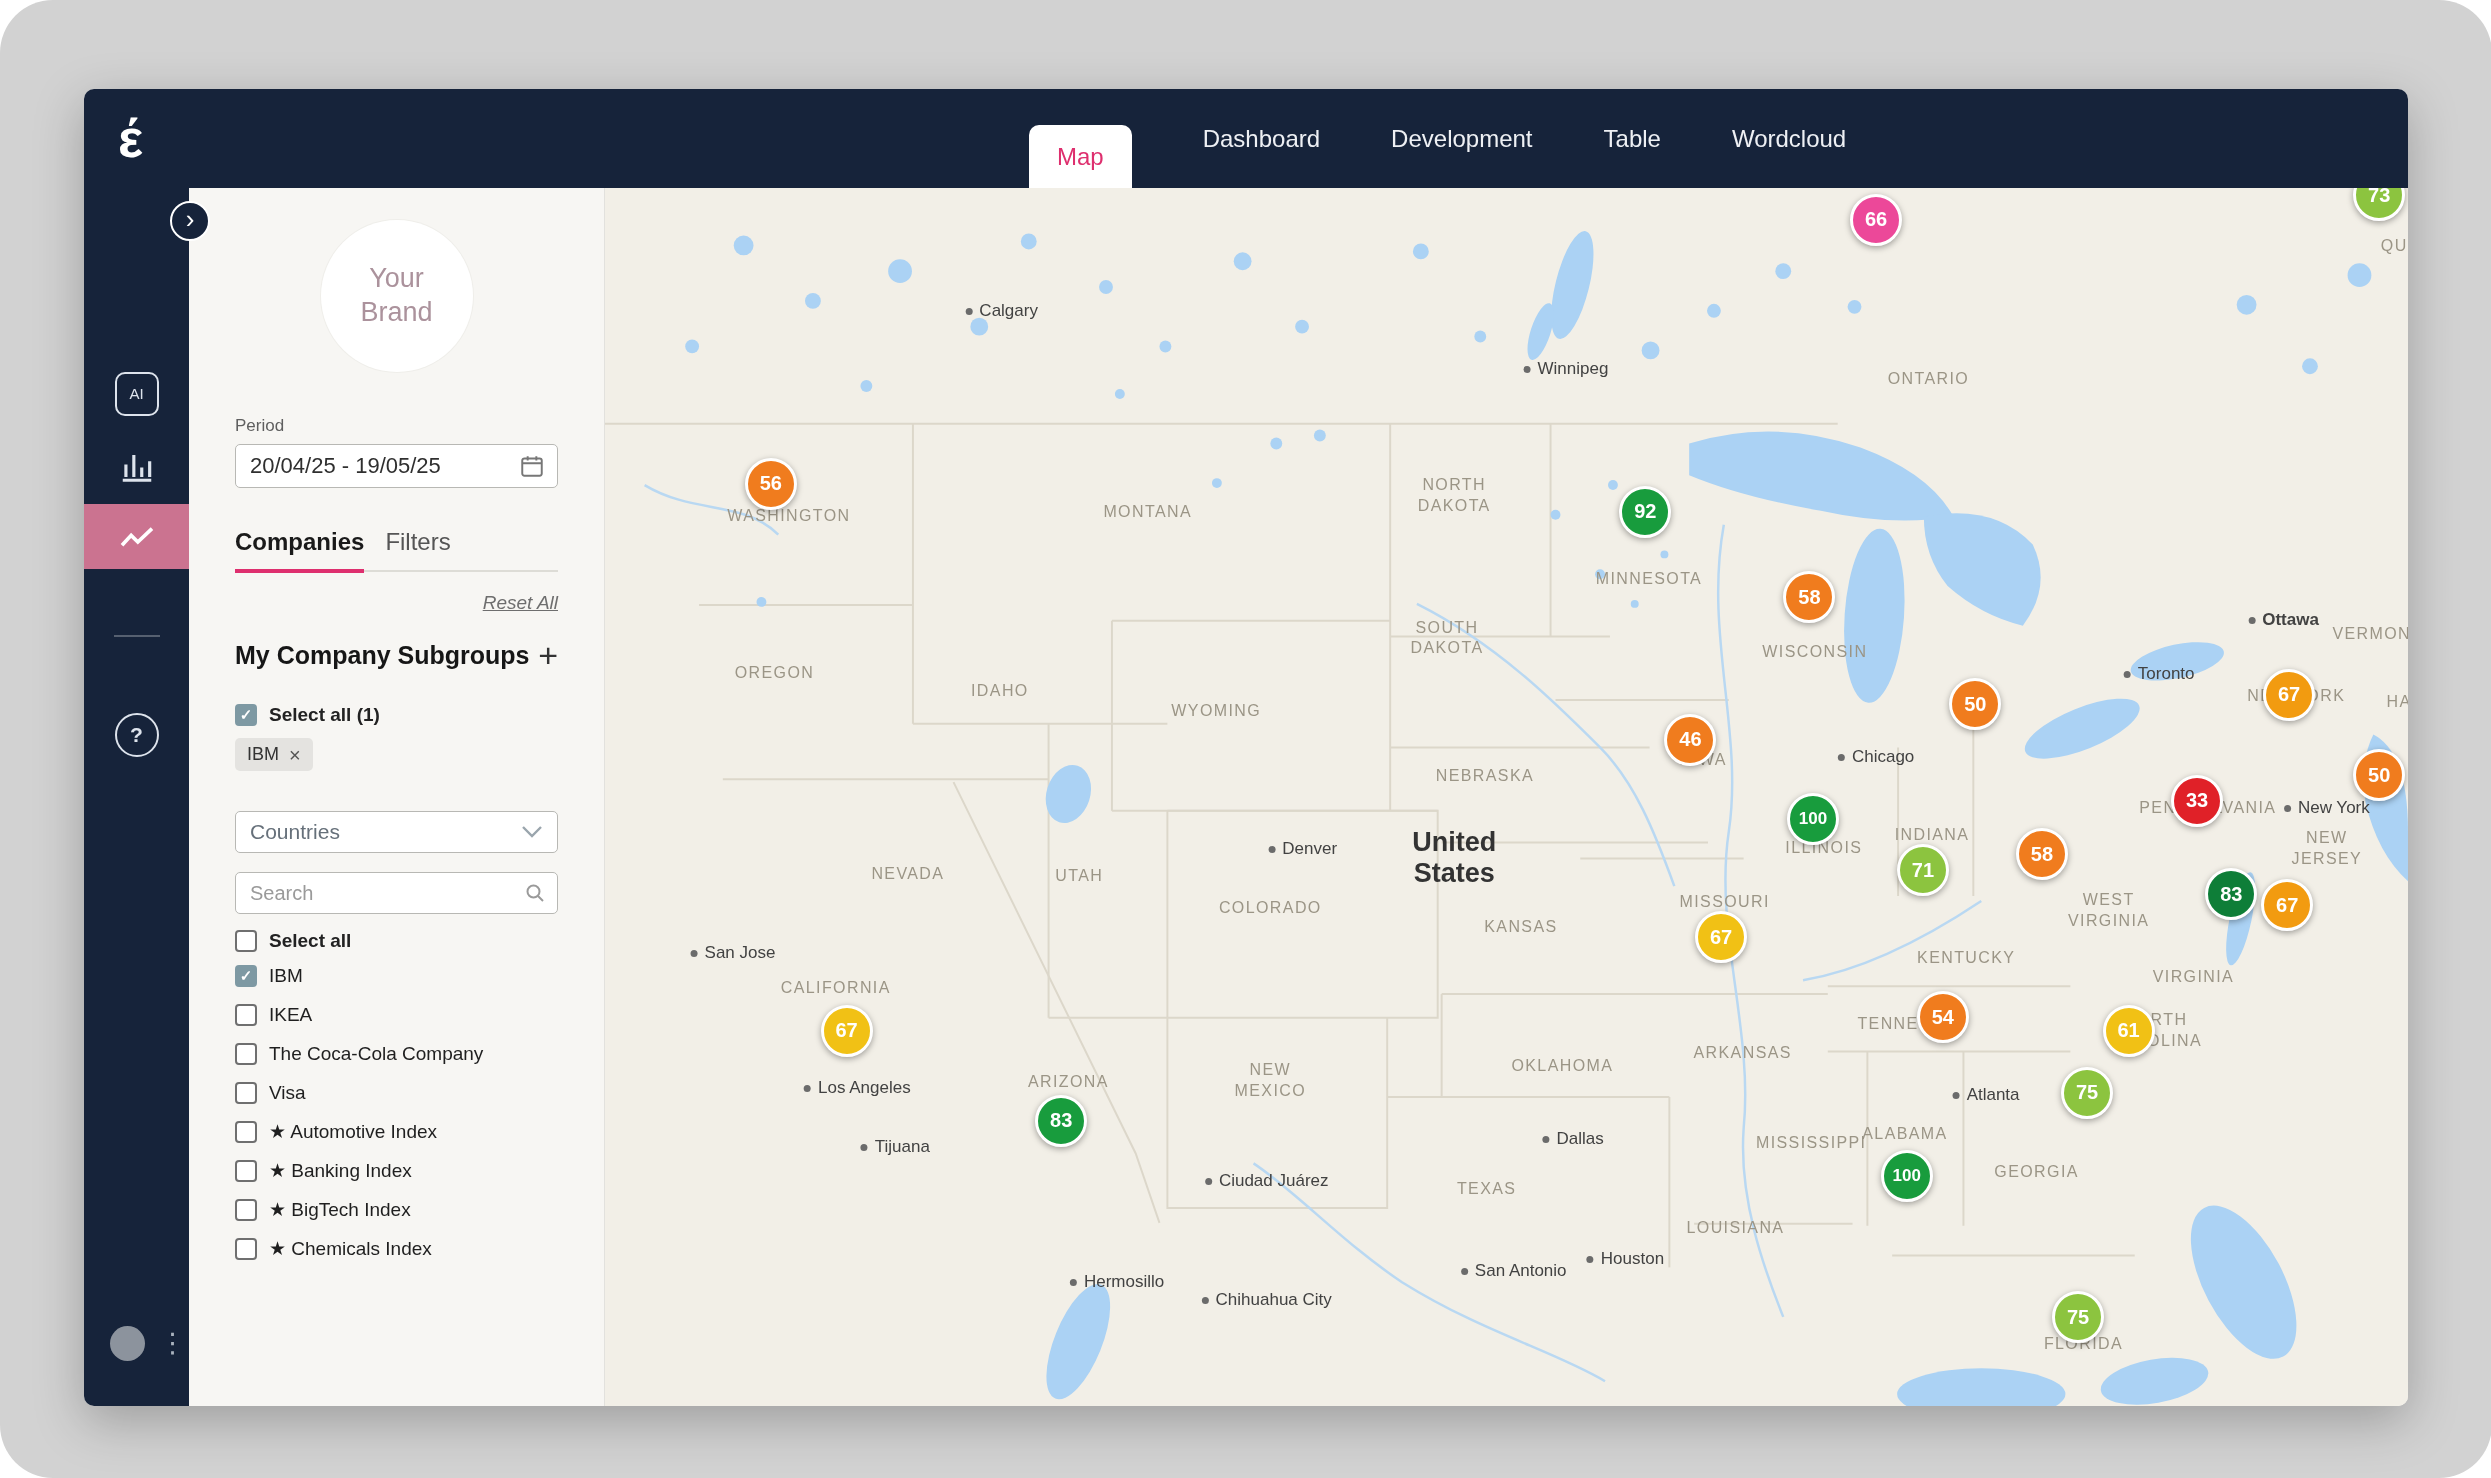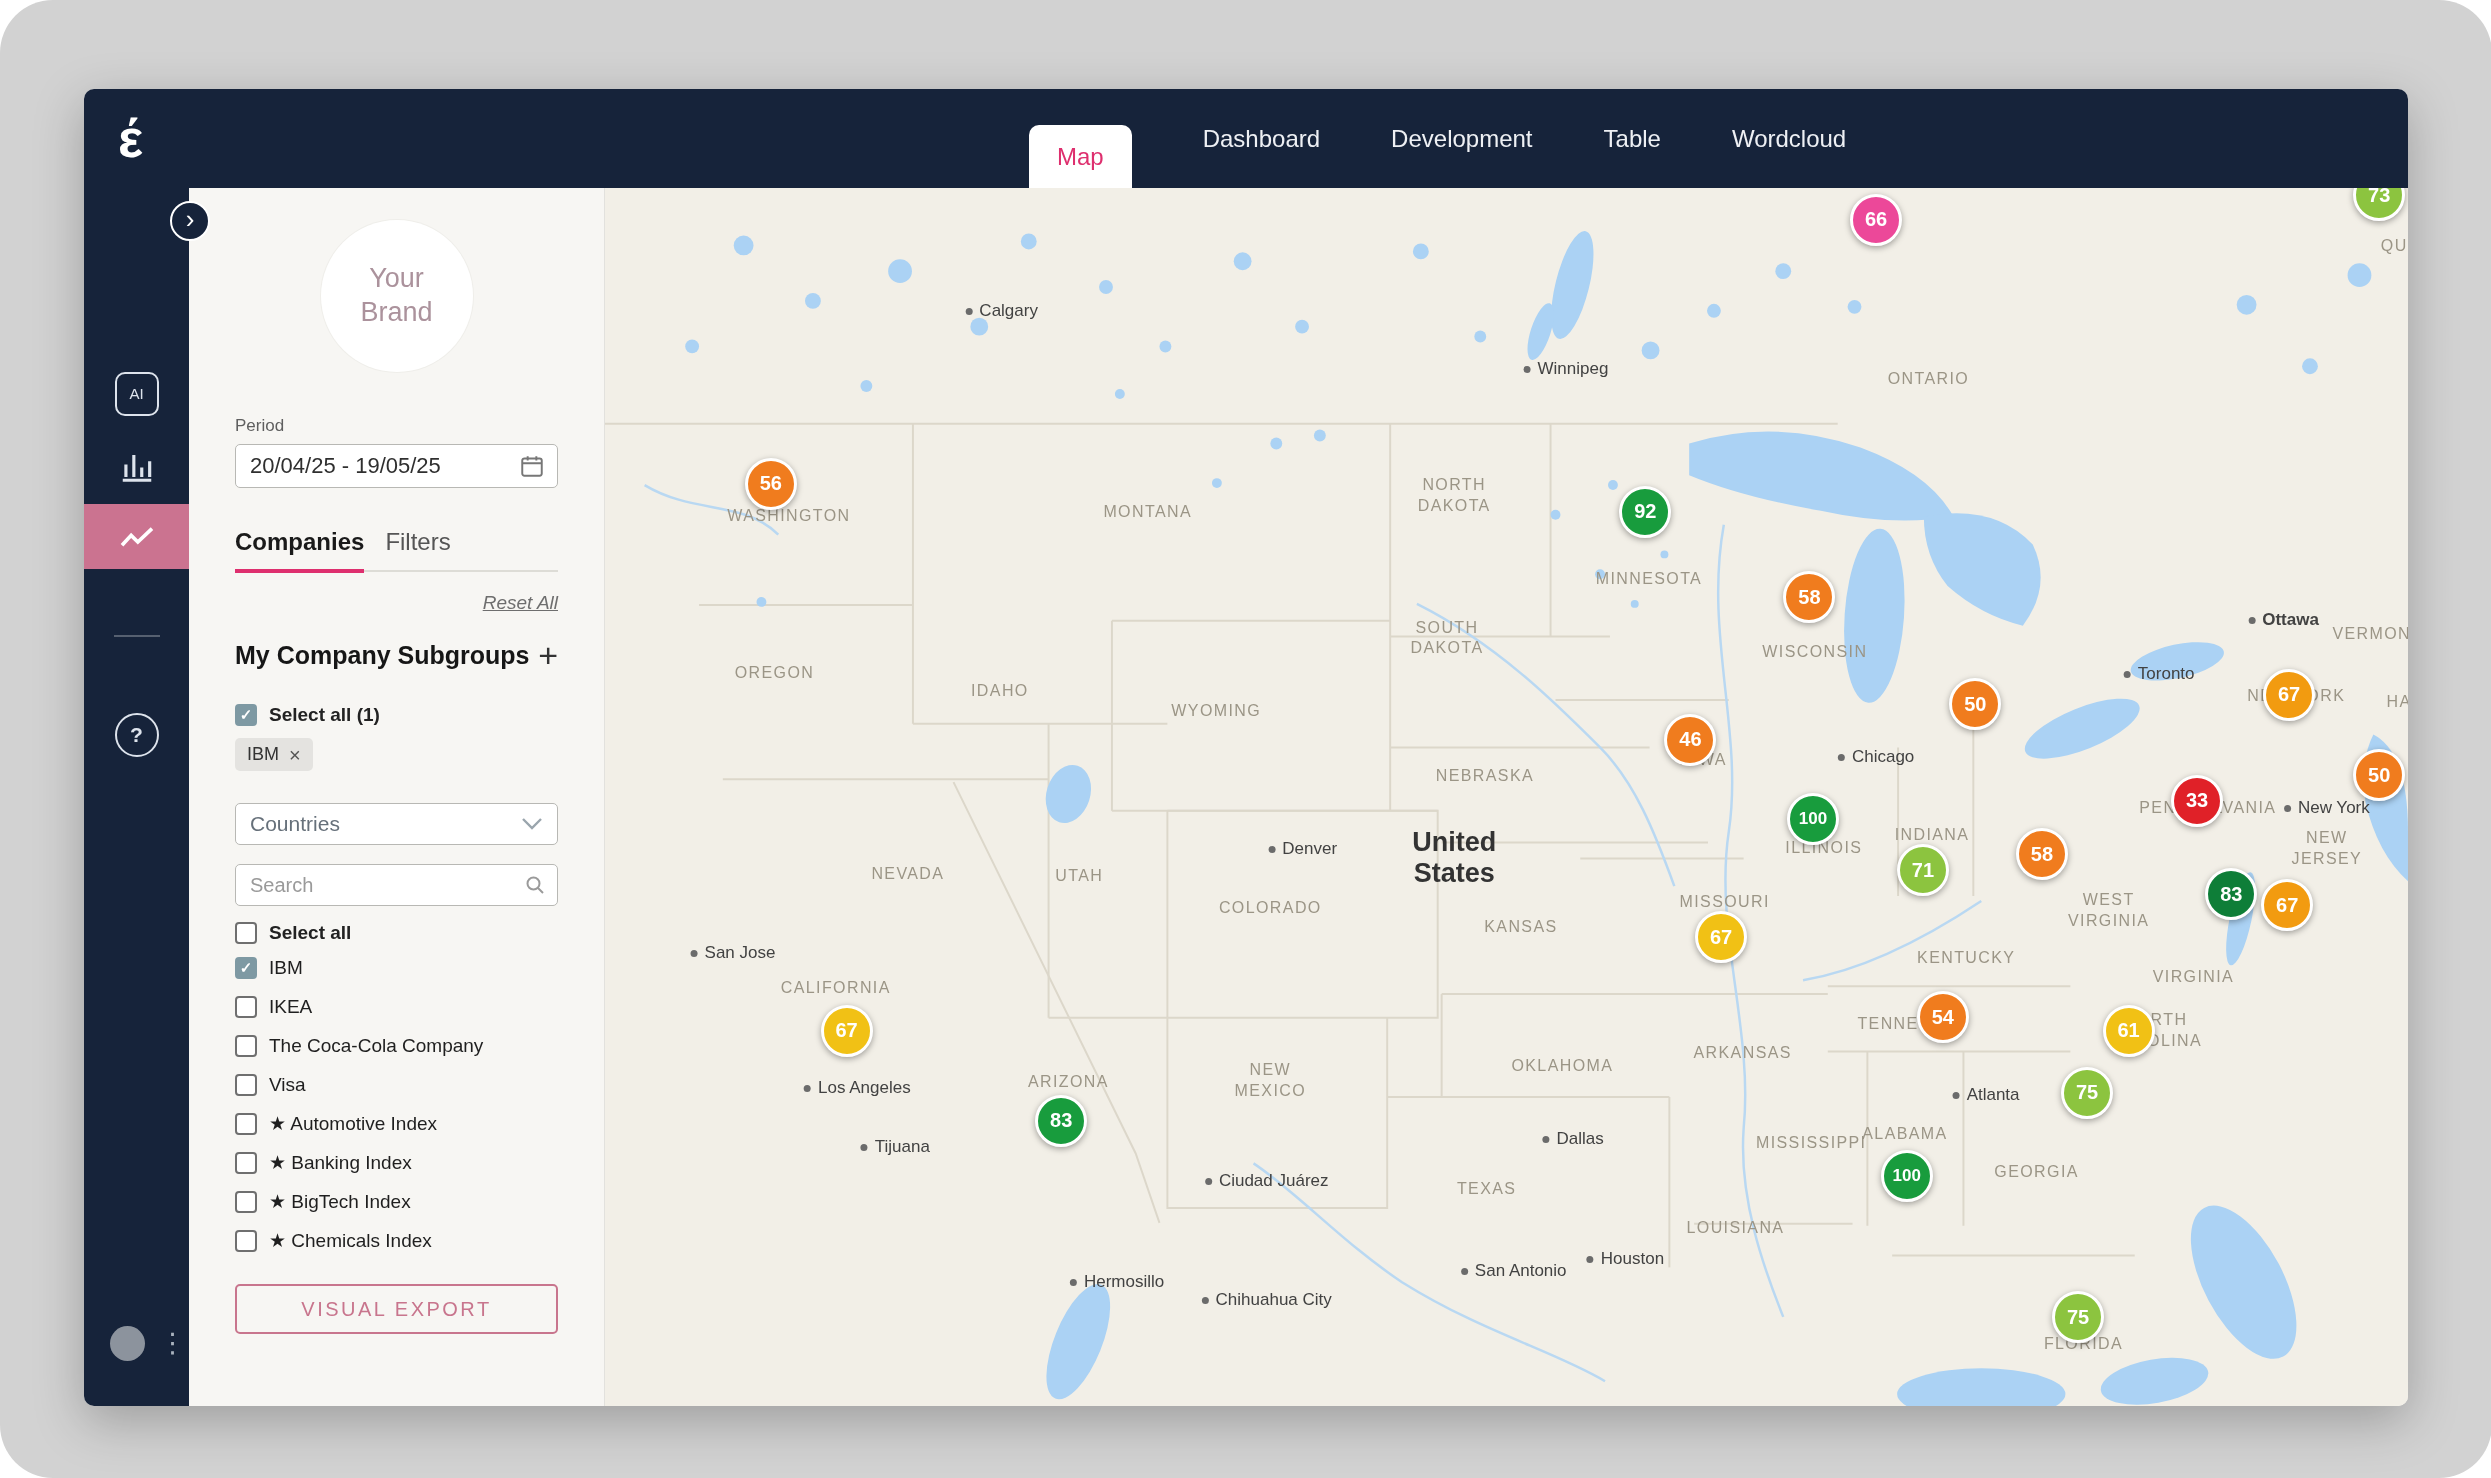--- a/index.html
+++ b/index.html
@@ -40,21 +40,21 @@
   .subgroups-title{font-size:25px;color:#161616;font-weight:700;}
   .plus{font-size:34px;color:#333;font-weight:400;line-height:1;}
   .selrow{display:flex;align-items:center;gap:12px;}
   .mt34{margin-top:32px;}
   .cb{width:22px;height:22px;border:2px solid #6f6f6f;border-radius:4px;background:#fff;box-sizing:border-box;display:inline-flex;align-items:center;justify-content:center;font-size:15px;color:#fff;flex:none;font-weight:700;}
   .cb.checked{background:#7e99a3;border-color:#7e99a3;}
   .sel-label{font-size:19px;font-weight:700;color:#222;}
   .chip-list{margin-top:12px;display:flex;gap:10px;min-height:33px;}
   .chip{display:inline-flex;align-items:center;gap:10px;background:#e4e3e0;border-radius:5px;padding:5px 12px;font-size:18px;color:#333;}
   .chip-x{color:#555;font-size:20px;line-height:1;}
-  .select-box{margin-top:32px;height:42px;background:#fff;border:1px solid #b8b8b4;border-radius:5px;display:flex;align-items:center;justify-content:space-between;padding:0 14px;box-sizing:border-box;}
+  .select-box{margin-top:40px;height:42px;background:#fff;border:1px solid #b8b8b4;border-radius:5px;display:flex;align-items:center;justify-content:space-between;padding:0 14px;box-sizing:border-box;}
   .select-box span{font-size:21px;color:#66707a;}
   .search-box{margin-top:19px;position:relative;height:42px;}
   .search-box input{width:100%;height:42px;border:1px solid #b8b8b4;border-radius:5px;box-sizing:border-box;padding:0 44px 0 14px;font-size:20px;color:#333;background:#fff;outline:none;font-family:"Liberation Sans",sans-serif;}
   .search-box input::placeholder{color:#9a9a9a;}
   .search-icon{position:absolute;right:11px;top:9px;}
   .select-all-row{margin-top:16px;}
   .company-list{margin-top:4px;}
   .check-row{display:flex;align-items:center;gap:12px;height:39px;}
   .cb-label{font-size:19px;color:#1f1f1f;}
   .export-btn{margin-top:24px;height:46px;border:2px solid #c8758d;border-radius:5px;background:transparent;color:#c8758d;font-size:20px;letter-spacing:2.5px;display:flex;align-items:center;justify-content:center;}
@@ -203,21 +203,20 @@
         <div class="check-row">
           <span class="cb"></span>
           <span class="cb-label">★ BigTech Index</span>
         </div>
         <div class="check-row">
           <span class="cb"></span>
           <span class="cb-label">★ Chemicals Index</span>
         </div>
       </div>
 
-    <div class="export-btn">VISUAL EXPORT</div>
   </div>
 
   <div class="map">
     <svg class="base" viewBox="0 0 1821 1230" preserveAspectRatio="none">
 
       <g stroke="#dcd7ca" stroke-width="2" fill="none">
         <path d="M0 238 H1245"></path>
         <path d="M311 238 V541"></path>
         <path d="M95 421 H311"></path>
         <path d="M119 597 H448"></path>

